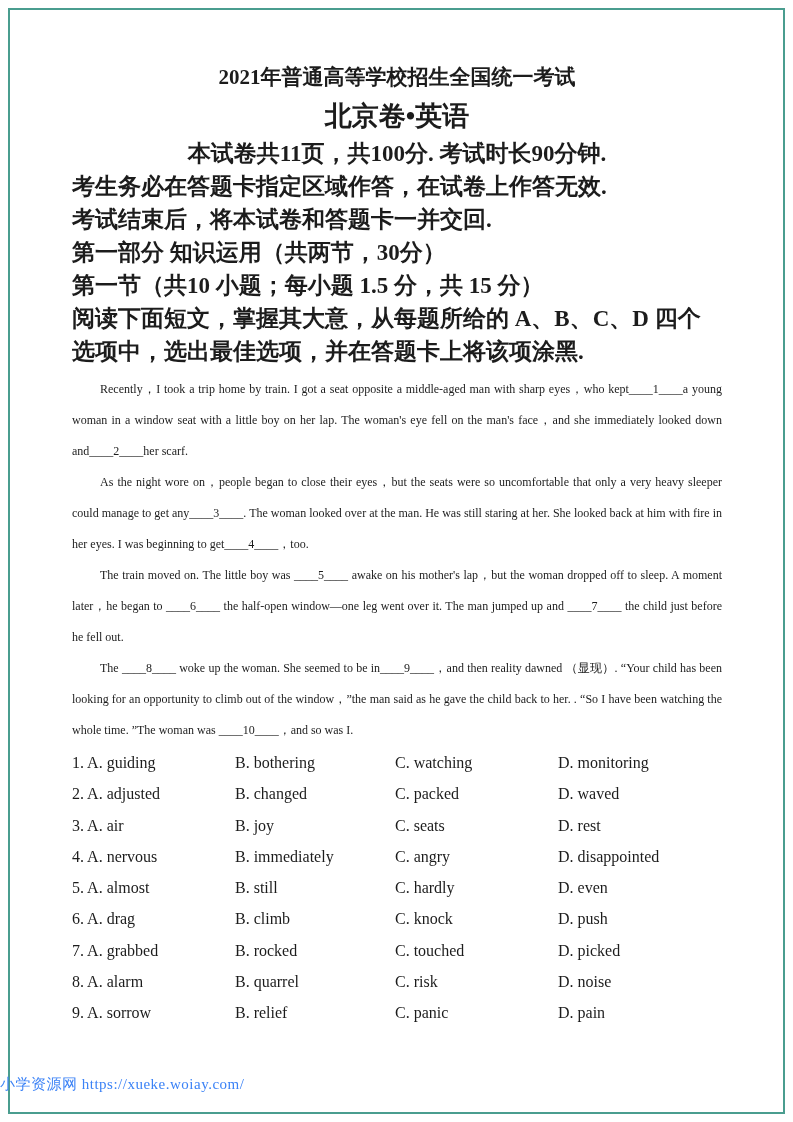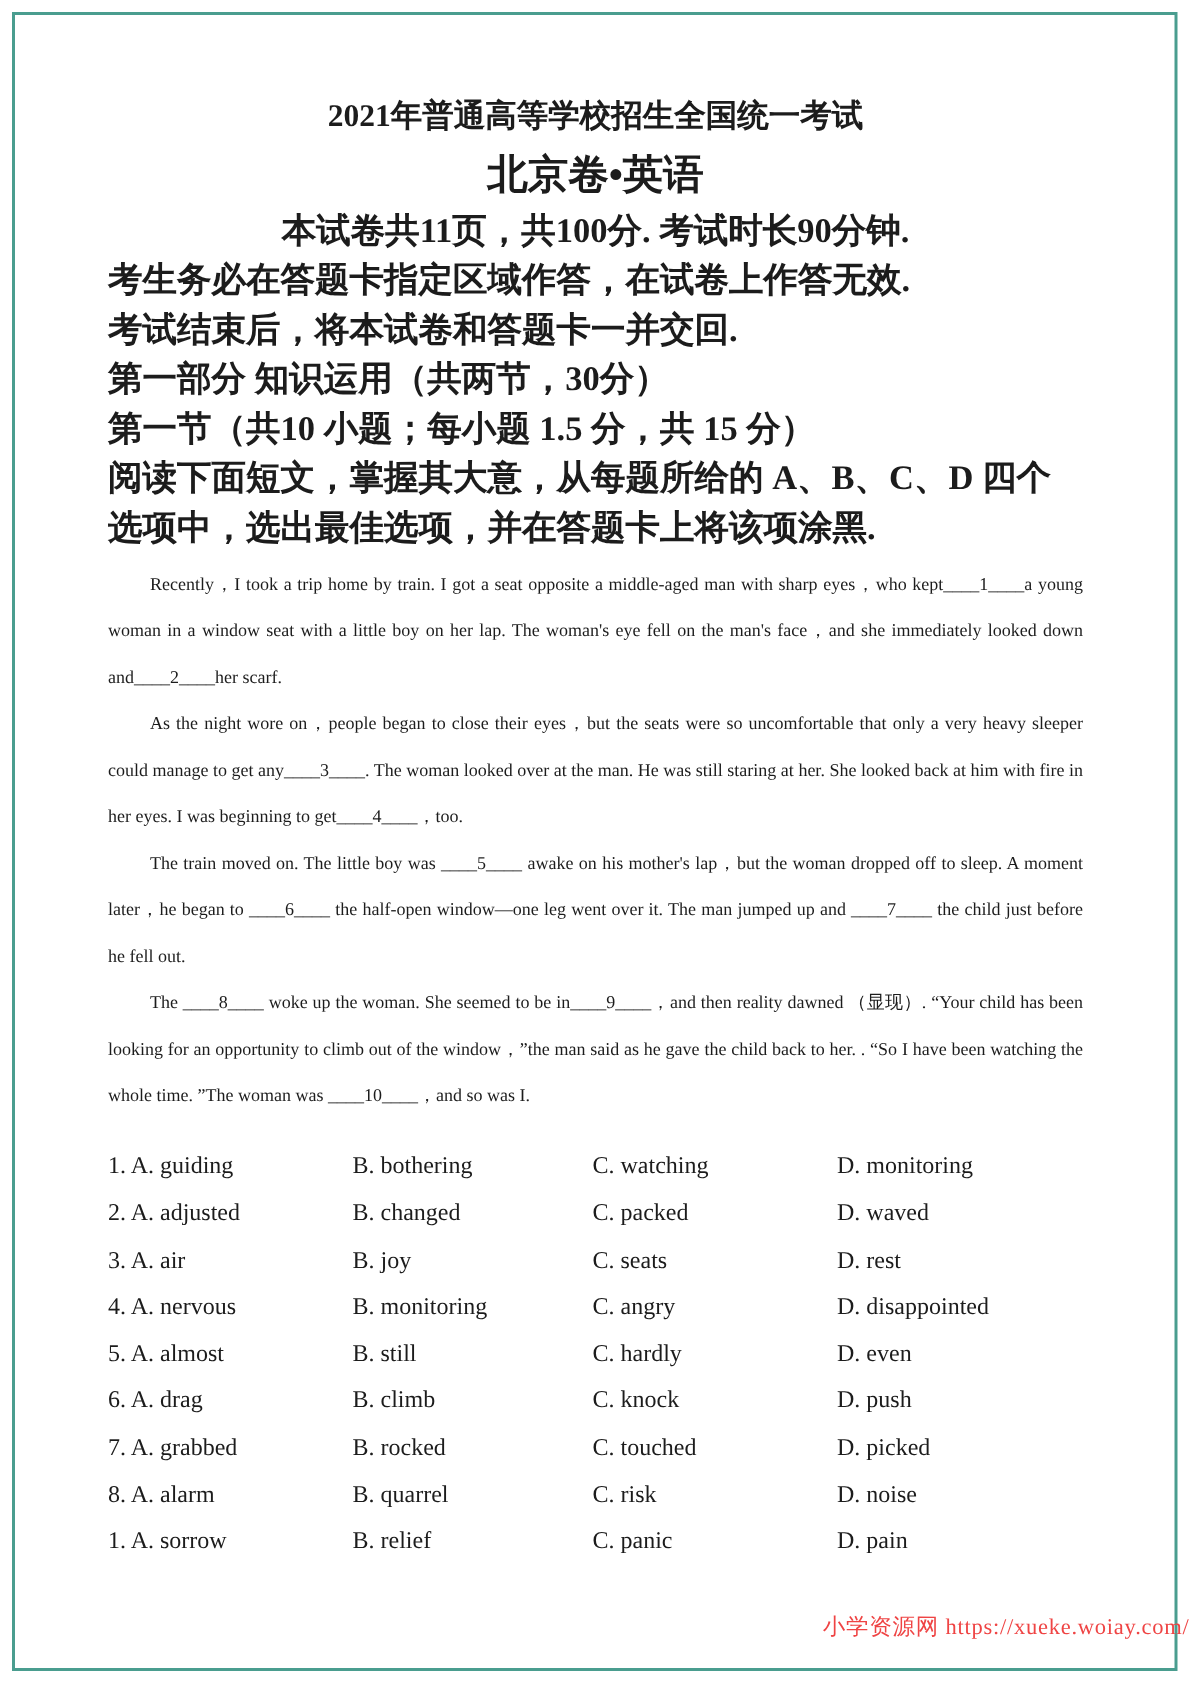--- a/index.html
+++ b/index.html
@@ -48,35 +48,35 @@
   }
   .bold-line.center { text-align: center; }
   .passage { margin-top: 6px; }
   .para {
     font-size: 12px;
     line-height: 31px;
     margin: 0;
     text-align: justify;
     text-indent: 28px;
   }
-  .options { margin-top: 16px; }
+  .options { margin-top: 1px; }
   .option-row {
     display: grid;
     grid-template-columns: 163px 160px 163px 1fr;
     font-size: 16px;
     line-height: 31.3px;
   }
   .option-cell { white-space: nowrap; }
   .footer {
     position: absolute;
     left: 0; right: 0;
     bottom: 28px;
-    text-align: right;
+    text-align: left;
     font-size: 15px;
-    color: #ef4444;
+    color: #3b82f6;
     letter-spacing: 0.5px;
   }
 </style>
 </head>
 <body>
 
 <div class="page">
   <div class="frame" style="border-color: rgb(74, 157, 143);"></div>
 
   <div class="content">
@@ -111,21 +111,21 @@
         <span class="option-cell">D. waved</span>
       </div>
       <div class="option-row">
         <span class="option-cell">3. A. air</span>
         <span class="option-cell">B. joy</span>
         <span class="option-cell">C. seats</span>
         <span class="option-cell">D. rest</span>
       </div>
       <div class="option-row">
         <span class="option-cell">4. A. nervous</span>
-        <span class="option-cell">B. monitoring</span>
+        <span class="option-cell">B. immediately</span>
         <span class="option-cell">C. angry</span>
         <span class="option-cell">D. disappointed</span>
       </div>
       <div class="option-row">
         <span class="option-cell">5. A. almost</span>
         <span class="option-cell">B. still</span>
         <span class="option-cell">C. hardly</span>
         <span class="option-cell">D. even</span>
       </div>
       <div class="option-row">
@@ -140,21 +140,21 @@
         <span class="option-cell">C. touched</span>
         <span class="option-cell">D. picked</span>
       </div>
       <div class="option-row">
         <span class="option-cell">8. A. alarm</span>
         <span class="option-cell">B. quarrel</span>
         <span class="option-cell">C. risk</span>
         <span class="option-cell">D. noise</span>
       </div>
       <div class="option-row">
-        <span class="option-cell">1. A. sorrow</span>
+        <span class="option-cell">9. A. sorrow</span>
         <span class="option-cell">B. relief</span>
         <span class="option-cell">C. panic</span>
         <span class="option-cell">D. pain</span>
       </div>
     </div>
   </div>
 
   <div class="footer">小学资源网 https://xueke.woiay.com/</div>
 </div>
 

